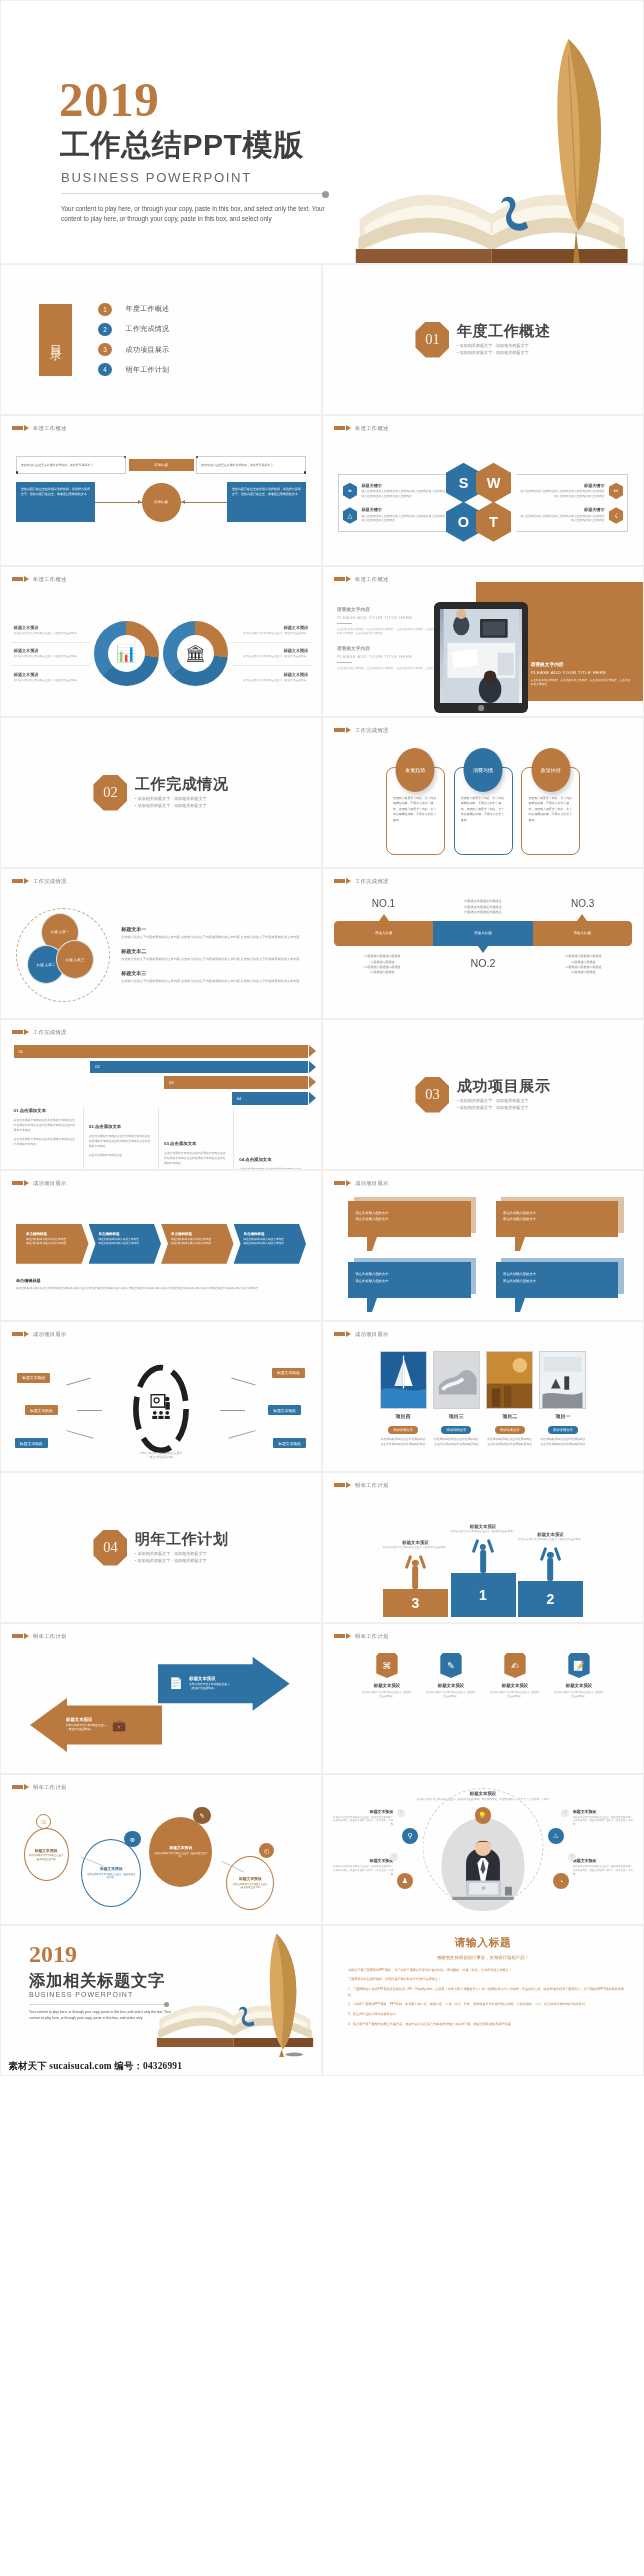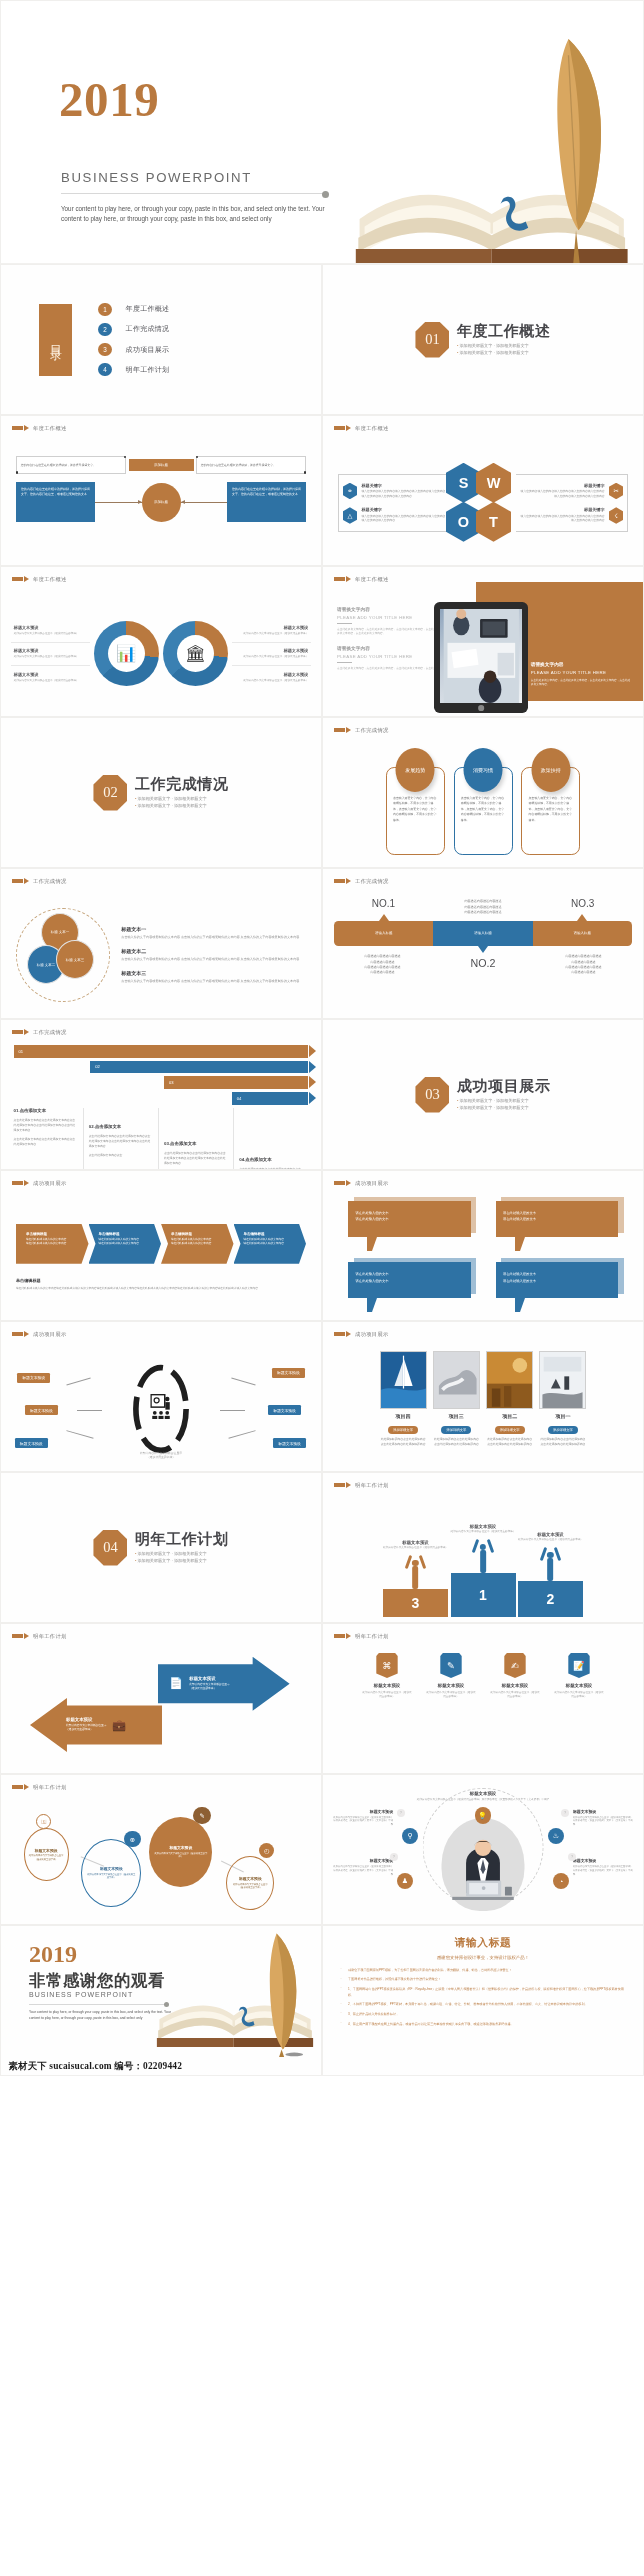--- a/index.html
+++ b/index.html
@@ -293,20 +293,21 @@
 
   .book-ribbon{fill:#2f6fa0}
 </style>
 </head>
 <body>
 
 <div id="page">
 
   <div class="hero slide">
     <div class="hero-year">2019</div>
+    <div class="hero-title">工作总结PPT模版</div>
     <div class="hero-sub">BUSINESS POWERPOINT</div>
     <div class="hero-rule"></div>
     <div class="hero-body">Your content to play here, or through your copy, paste in this box, and select only the text. Your content to play here, or through your copy, paste in this box, and select only</div>
     <svg class="hero-art" viewBox="0 0 480 400">
       <path d="M20 300 C90 250 160 250 230 292 C300 250 370 250 440 300 L440 330 C370 286 300 286 230 324 C160 286 90 286 20 330 Z" fill="#f0e7d4"></path>
       <path d="M28 312 C95 268 160 268 228 306 L228 346 C160 310 95 310 28 352 Z" fill="#fbf6ea"></path>
       <path d="M232 306 C300 268 365 268 432 312 L432 352 C365 310 300 310 232 346 Z" fill="#fbf6ea"></path>
       <path d="M18 330 C90 288 160 288 230 326 C300 288 370 288 442 330 L442 352 C370 312 300 312 230 350 C160 312 90 312 18 352 Z" fill="#e3d6bb"></path>
       <path d="M14 348 L230 348 L230 372 L14 372 Z" fill="#8d5a33"></path>
       <path d="M230 348 L446 348 L446 372 L230 372 Z" fill="#7c4c29"></path>
@@ -1118,38 +1119,38 @@
             <circle cx="56" cy="78" r="3" fill="#b5bbc2"></circle>
             <rect x="90" y="76" width="11" height="14" rx="1" fill="#7e848b"></rect>
           </svg>
         </div>
       </div>
     </div>
 
     <div class="slide">
       <div class="tk">
         <div class="tk-year">2019</div>
-        <div class="tk-t">非常感谢您的观看</div>
+        <div class="tk-t">添加相关标题文字</div>
         <div class="tk-s">BUSINESS POWERPOINT</div>
         <div class="tk-r"></div>
         <div class="tk-b">Your content to play here, or through your copy, paste in this box, and select only the text. Your content to play here, or through your copy, paste in this box, and select only</div>
         <svg class="tk-art" viewBox="0 0 260 200">
           <path d="M10 140 C56 112 100 112 128 134 C156 112 200 112 250 140 L250 158 C200 130 156 130 128 152 C100 130 56 130 10 158 Z" fill="#f0e7d4"></path>
           <path d="M16 146 C58 122 100 122 126 142 L126 164 C100 144 58 144 16 168 Z" fill="#fbf6ea"></path>
           <path d="M130 142 C156 122 198 122 244 146 L244 168 C198 144 156 144 130 164 Z" fill="#fbf6ea"></path>
           <path d="M8 158 C56 132 100 132 128 152 C156 132 200 132 252 158 L252 172 C200 144 156 144 128 166 C100 144 56 144 8 172 Z" fill="#e3d6bb"></path>
           <path d="M6 170 L128 170 L128 184 L6 184Z" fill="#8d5a33"></path>
           <path d="M128 170 L254 170 L254 184 L128 184Z" fill="#7c4c29"></path>
           <path class="book-ribbon" d="M138 122 c8 -6 15 4 9 12 c-6 8 4 15 12 9 l2 6 c-12 8 -26 -4 -18 -15 c5 -8 -1 -13 -7 -7 z"></path>
           <path d="M196 4 C226 34 234 88 222 144 C218 168 212 180 206 188 C200 180 194 168 190 144 C182 88 184 34 196 4 Z" fill="#d9a760"></path>
           <path d="M196 4 C226 34 234 88 222 144 C218 168 212 180 206 188 L204 178 C208 142 210 76 200 28 Z" fill="#c08f48"></path>
           <path d="M204 188 L208 200 L200 200 Z" fill="#b07f3c"></path>
           <ellipse cx="224" cy="196" rx="14" ry="3" fill="#2b2b2b" opacity=".5"></ellipse>
         </svg>
-        <div class="tk-wm">素材天下 sucaisucal.com 编号：02209442</div>
+        <div class="tk-wm">素材天下 sucaisucal.com 编号：04326991</div>
       </div>
     </div>
 
     <div class="slide">
       <div class="cp">
         <h4>请输入标题</h4>
         <div class="lead">感谢您支持原创设计事业，支持设计版权产品！</div>
         <ul>
           <li>感谢您下载千图网原创PPT模板，为了您和千图网以及原创作者的利益，请勿翻贴、传播、销售，否则将承担法律责任！</li>
           <li>千图网将对作品进行维权，按照传播下载次数的十倍进行索赔做金！</li>

